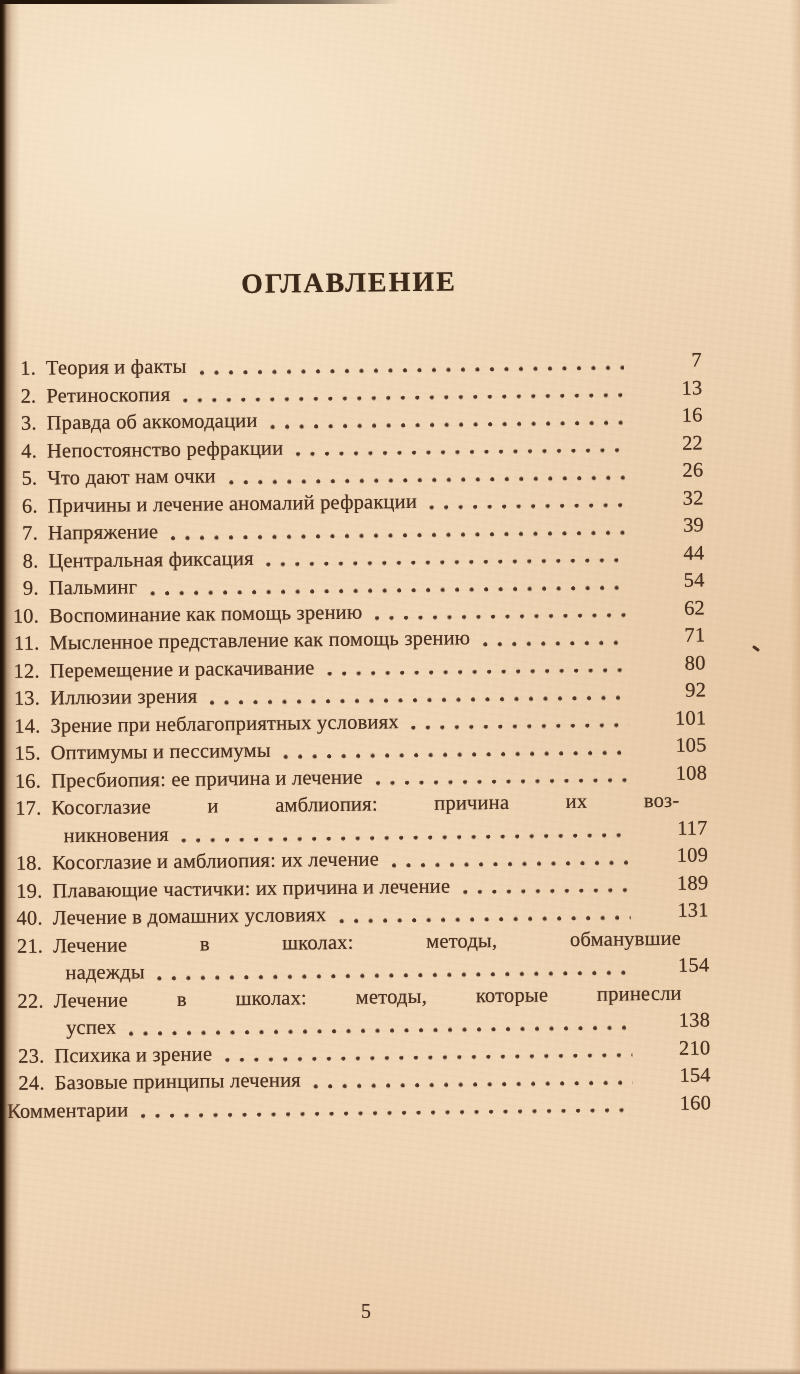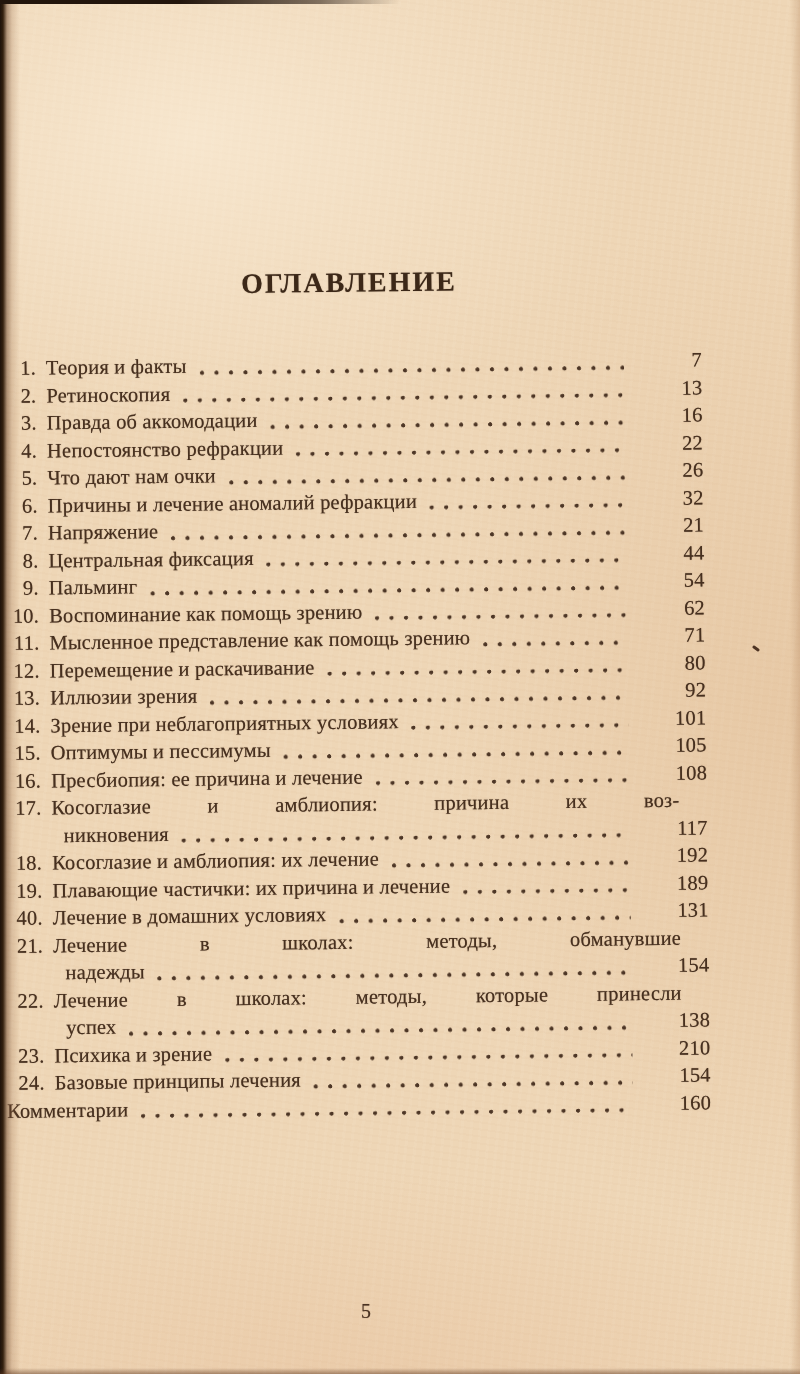--- a/index.html
+++ b/index.html
@@ -157,21 +157,21 @@
         <div class="row">
           <span class="num">6.</span>
           <span class="ttl">Причины и лечение аномалий рефракции</span>
           <span class="leader"></span>
           <span class="pg">32</span>
         </div>
         <div class="row">
           <span class="num">7.</span>
           <span class="ttl">Напряжение</span>
           <span class="leader"></span>
-          <span class="pg">21</span>
+          <span class="pg">39</span>
         </div>
         <div class="row">
           <span class="num">8.</span>
           <span class="ttl">Центральная фиксация</span>
           <span class="leader"></span>
           <span class="pg">44</span>
         </div>
         <div class="row">
           <span class="num">9.</span>
           <span class="ttl">Пальминг</span>
@@ -226,21 +226,21 @@
         </div>
         <div class="row">
           <span class="ttl cont">никновения</span>
           <span class="leader"></span>
           <span class="pg">117</span>
         </div>
         <div class="row">
           <span class="num">18.</span>
           <span class="ttl">Косоглазие и амблиопия: их лечение</span>
           <span class="leader"></span>
-          <span class="pg">192</span>
+          <span class="pg">109</span>
         </div>
         <div class="row">
           <span class="num">19.</span>
           <span class="ttl">Плавающие частички: их причина и лечение</span>
           <span class="leader"></span>
           <span class="pg">189</span>
         </div>
         <div class="row">
           <span class="num">40.</span>
           <span class="ttl">Лечение в домашних условиях</span>

